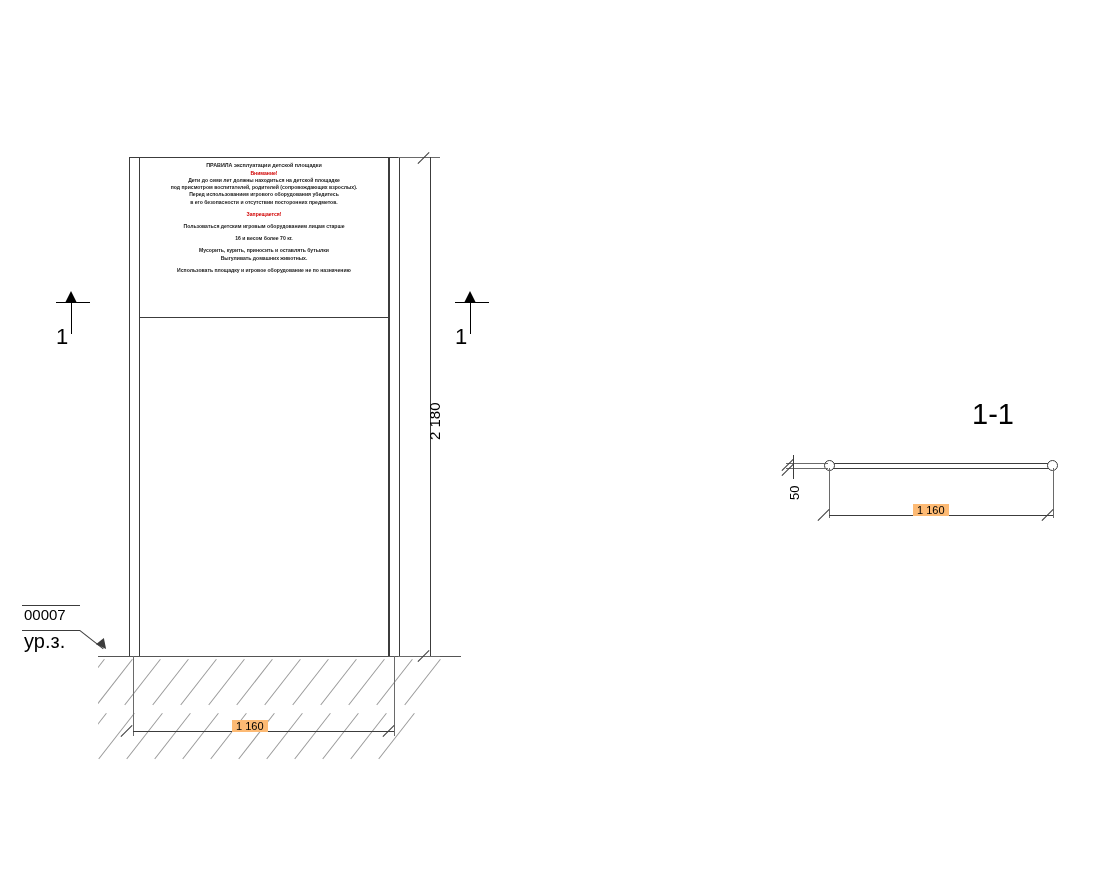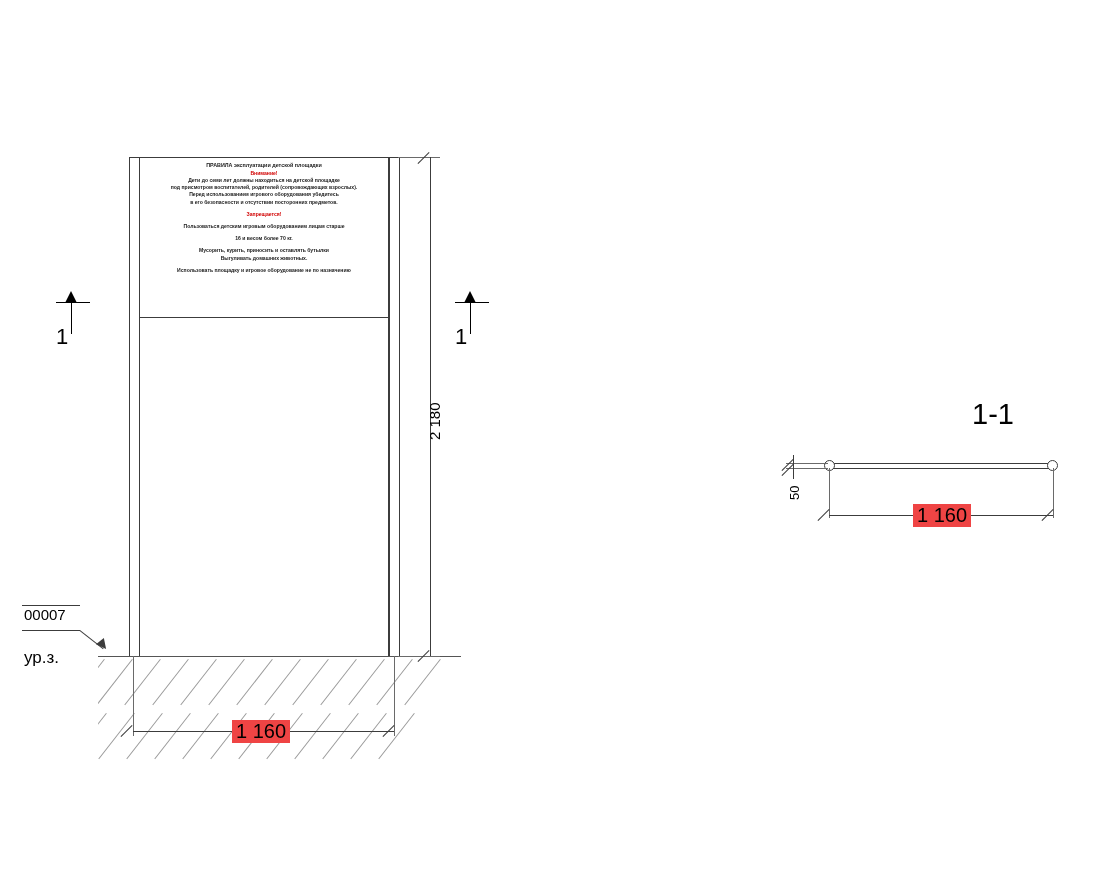--- a/index.html
+++ b/index.html
@@ -145,22 +145,22 @@
     width: 0;
     border-left: 0.9px solid #6a6a6a;
   }
   .ext-h {
     position: absolute;
     height: 0;
     border-top: 0.9px solid #6a6a6a;
   }
   .dim-label {
     position: absolute;
-    font-size: 20px;
-    background: #ef4444;
+    font-size: 11px;
+    background: #fdba74;
     padding: 0 4px;
     white-space: nowrap;
   }
   .dim-label-v {
     position: absolute;
     font-size: 15px;
     white-space: nowrap;
     transform: rotate(-90deg);
     transform-origin: left top;
   }
@@ -224,22 +224,22 @@
   }
   .level-txt-top {
     position: absolute;
     left: 24px;
     top: 606px;
     font-size: 15px;
   }
   .level-txt-bot {
     position: absolute;
     left: 24px;
-    top: 648px;
-    font-size: 17px;
+    top: 630px;
+    font-size: 20px;
   }
   .level-leader {
     position: absolute;
     left: 80px;
     top: 630px;
     width: 30px;
     height: 0;
     border-top: 1.2px solid #3c3c3c;
     transform: rotate(38deg);
     transform-origin: left top;

